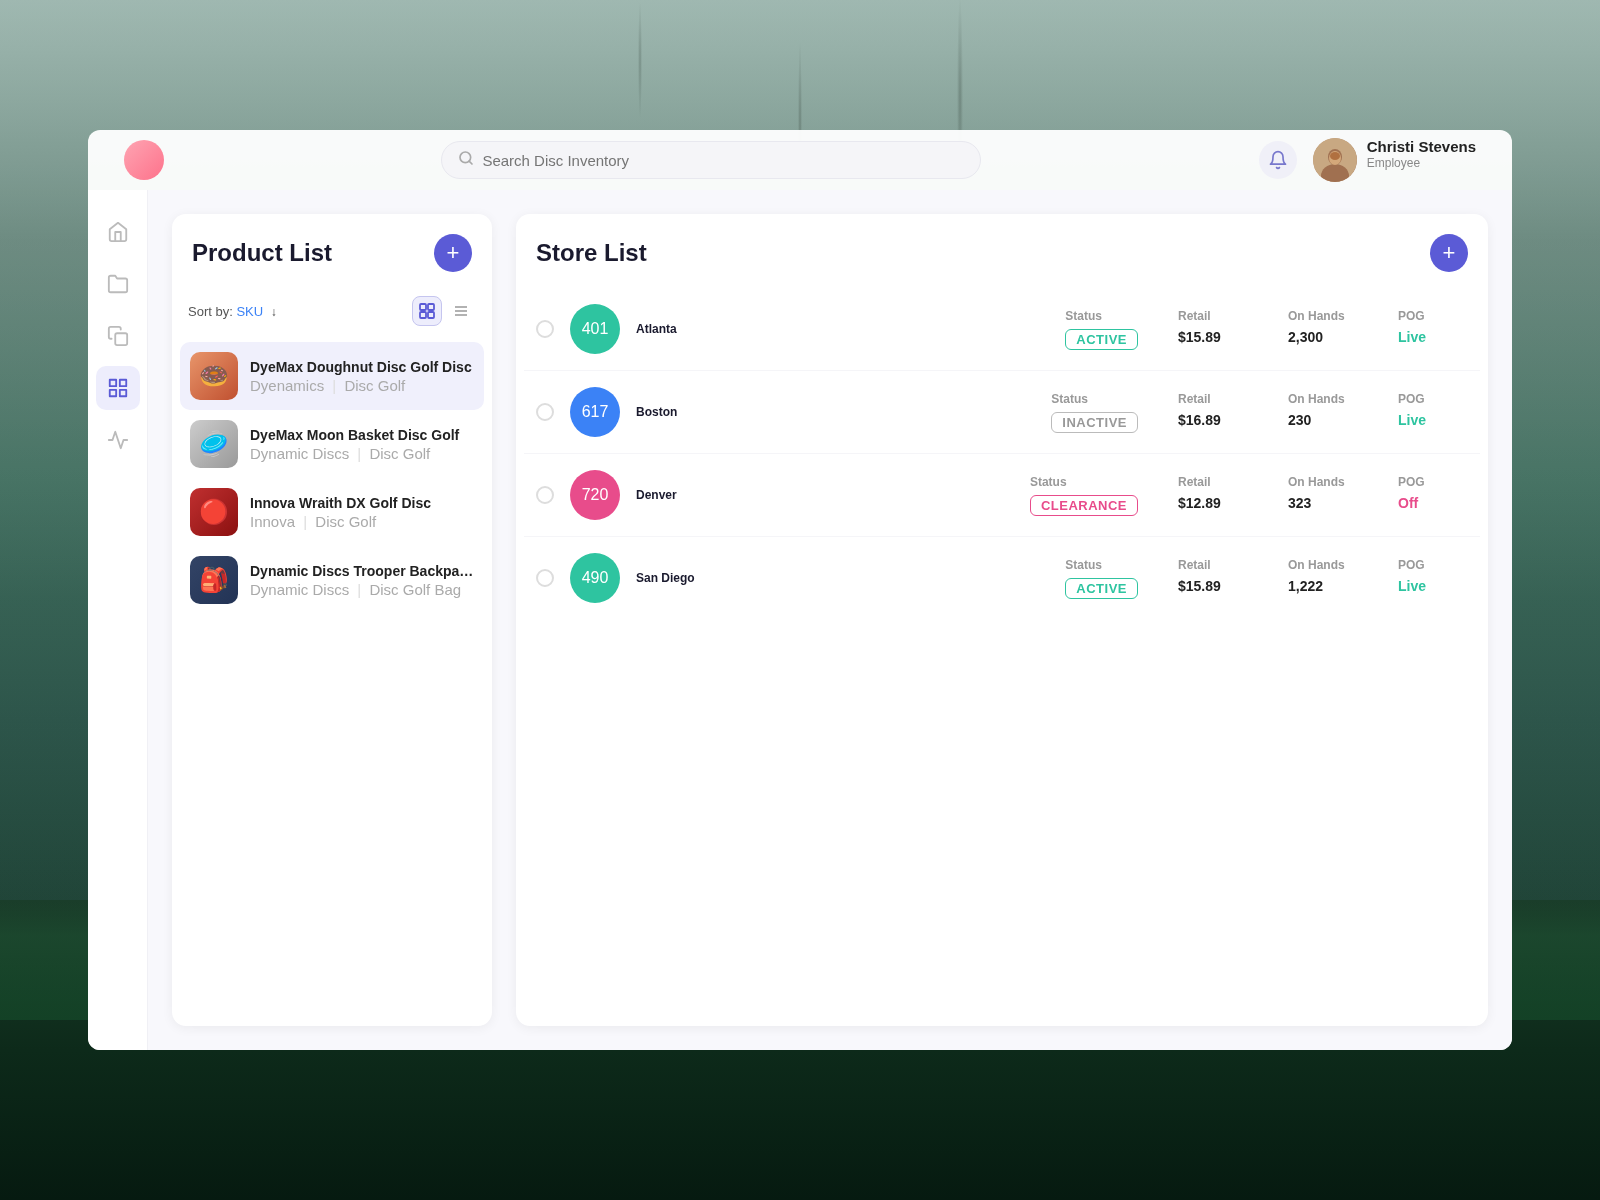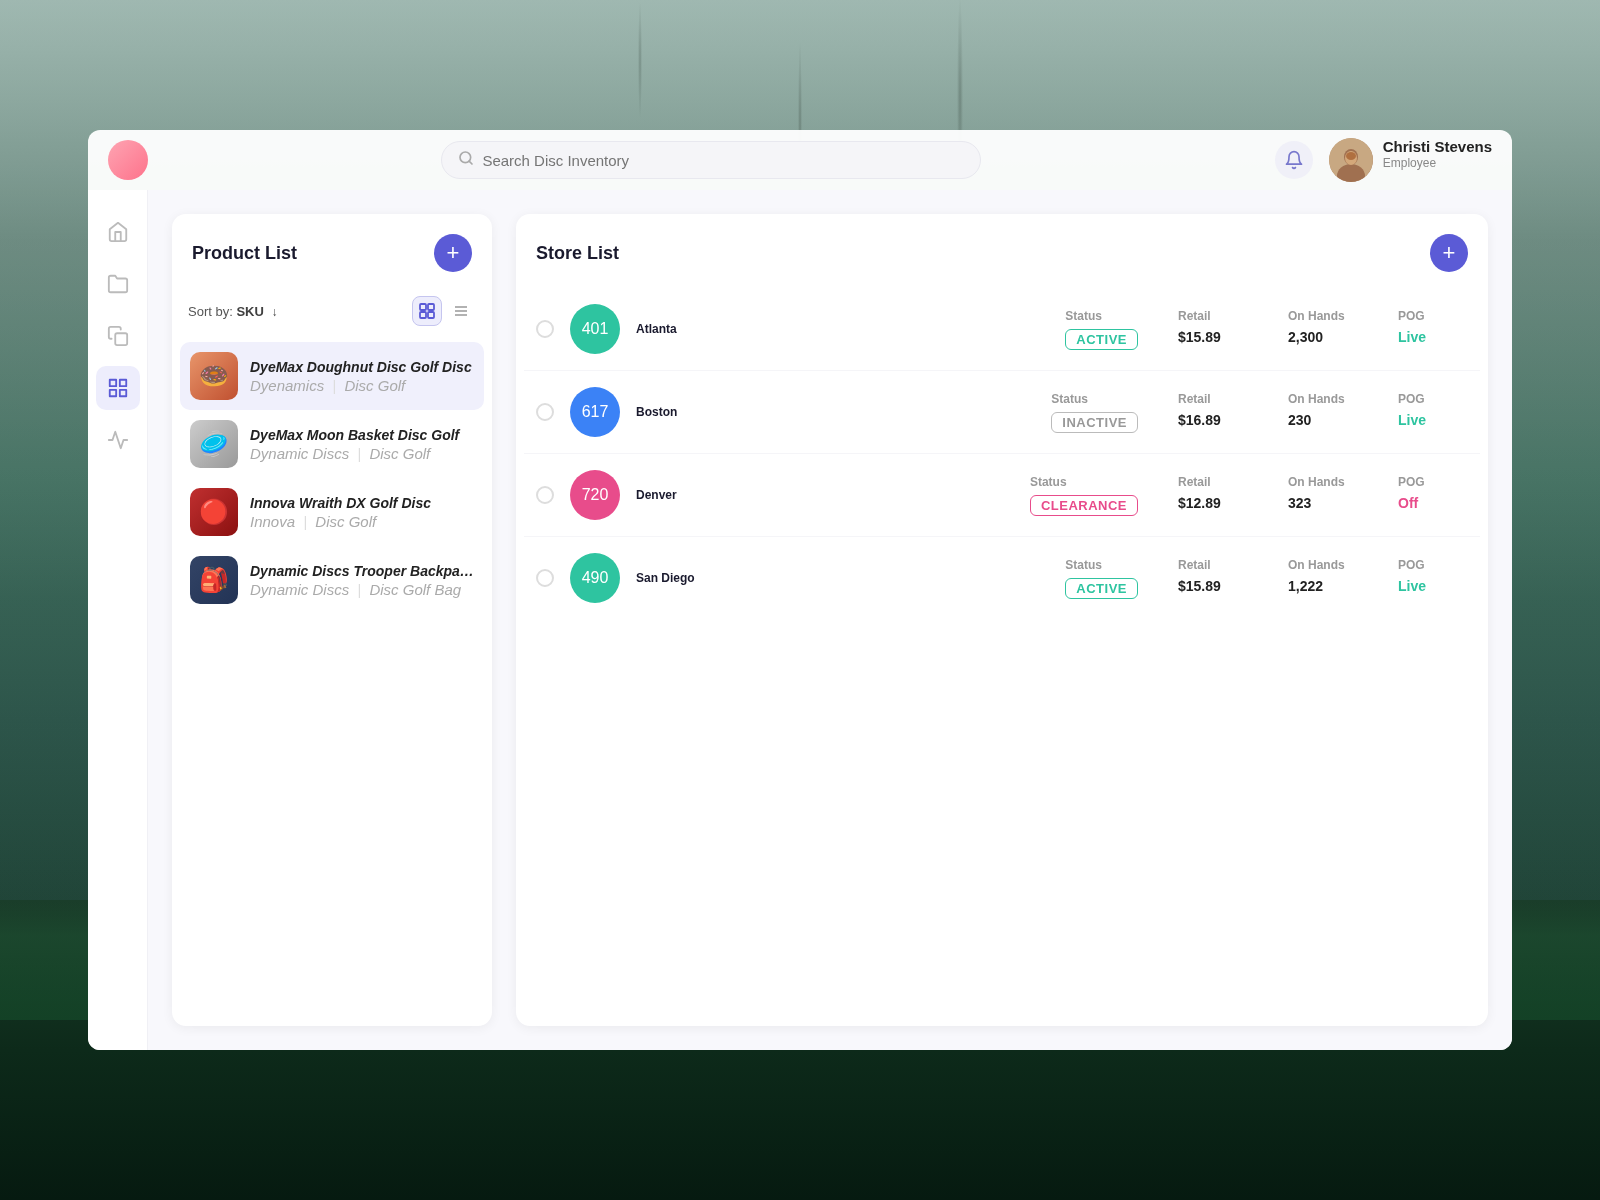--- a/index.html
+++ b/index.html
@@ -81,21 +81,21 @@
       display: flex;
       flex-direction: column;
       background: transparent;
     }
 
     
     .topbar {
       display: flex;
       align-items: center;
       justify-content: space-between;
-      padding: 0 20px;
+      padding: 0 36px;
       height: 60px;
       background: rgba(255,255,255,0.95);
       border-radius: 12px 12px 0 0;
     }
     .topbar-logo {
       width: 40px;
       height: 40px;
     }
     .search-bar {
       flex: 1;
@@ -221,21 +221,21 @@
       flex-direction: column;
       overflow: hidden;
     }
     .panel-header {
       display: flex;
       align-items: center;
       justify-content: space-between;
       padding: 20px 20px 16px;
     }
     .panel-title {
-      font-size: 18px;
+      font-size: 24px;
       font-weight: 800;
       color: #1a1a2e;
     }
     .add-btn {
       width: 38px;
       height: 38px;
       border-radius: 50%;
       background: #5b5bd6;
       border: none;
       color: white;
@@ -249,21 +249,21 @@
     .panel-toolbar {
       display: flex;
       align-items: center;
       justify-content: space-between;
       padding: 8px 16px 12px;
     }
     .sort-label {
       font-size: 13px;
       color: #555;
     }
-    .sort-label strong { font-weight: 700; color: #404040; margin-top: 23px; }
+    .sort-label strong { font-weight: 400; color: #3b82f6; margin-top: 23px; }
     .sort-arrow { margin-left: 4px; color: #444; font-size: 12px; }
     .view-toggles {
       display: flex;
       gap: 4px;
     }
     .view-btn {
       width: 30px;
       height: 30px;
       border-radius: 8px;
       border: none;
@@ -298,21 +298,21 @@
       width: 48px;
       height: 48px;
       border-radius: 10px;
       overflow: hidden;
       flex-shrink: 0;
       display: flex;
       align-items: center;
       justify-content: center;
       font-size: 26px;
     }
-    .product-info { flex: 1; min-width: 0; font-style: italic; }
+    .product-info { flex: 1; min-width: 0; }
     .product-name {
       font-size: 14px;
       font-weight: 700;
       color: #222;
       white-space: nowrap;
       overflow: hidden;
       text-overflow: ellipsis;
     }
     .product-meta {
       font-size: 15px;

